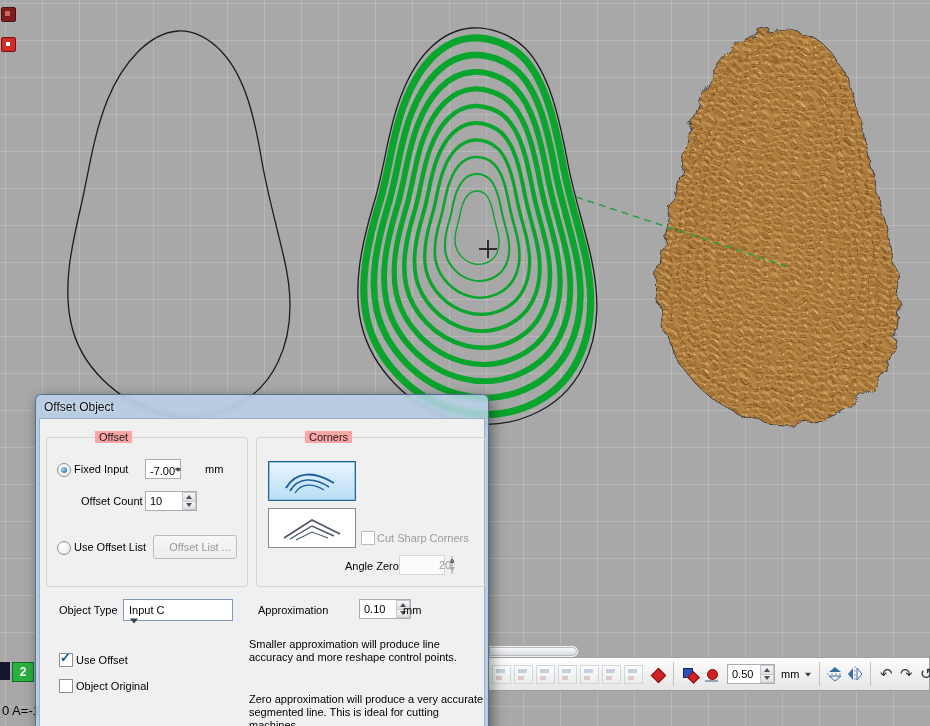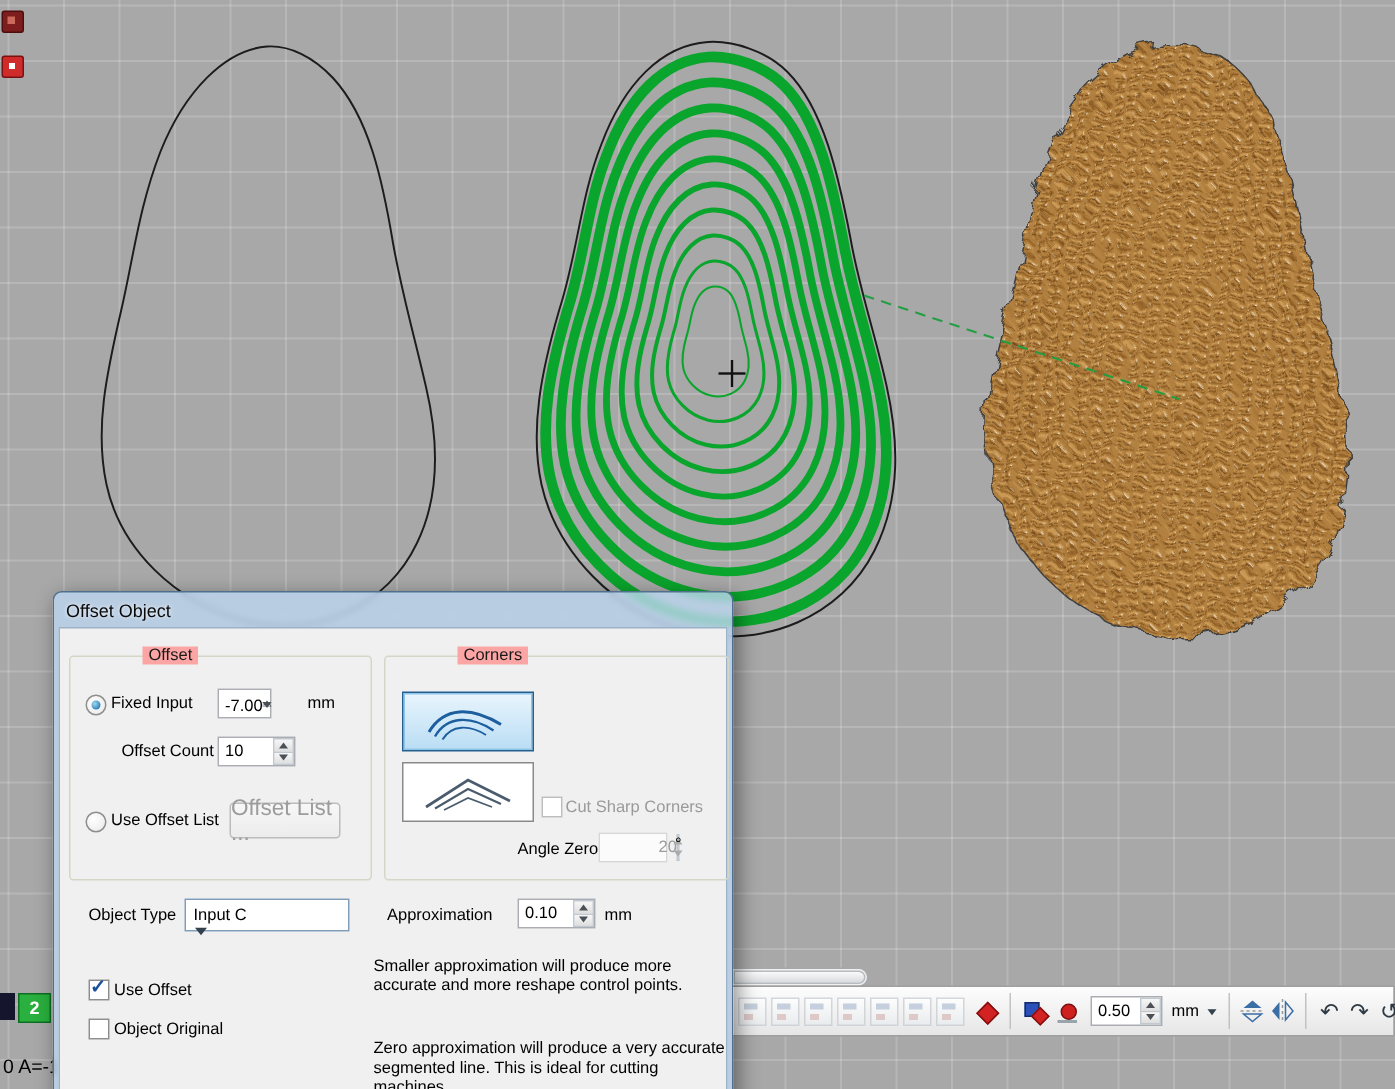--- a/index.html
+++ b/index.html
@@ -45,22 +45,22 @@
   .spin i + i{border-top:none;}
   .spin i::after{content:"";position:absolute;left:50%;top:50%;transform:translate(-50%,-50%);
     border-left:3px solid transparent;border-right:3px solid transparent;}
   .spin .up::after{border-bottom:4px solid #4a5056;}
   .spin .dn::after{border-top:4px solid #4a5056;}
   .textbox.dis{background:#fbfbfb;border-color:#d7d7d7;}
   .textbox.dis .val{color:#9c9c9c;}
   .textbox.dis .spin .up::after{border-bottom-color:#ababab;}
   .textbox.dis .spin .dn::after{border-top-color:#ababab;}
 
-  .pbtn{position:absolute;font-size:15px;display:flex;align-items:center;justify-content:center;
-    border:1px solid #bcbcbc;border-radius:3px;background:linear-gradient(#f7f7f7,#ececec);}
+  .pbtn{position:absolute;font-size:11px;display:flex;align-items:center;justify-content:center;
+    border:1px solid #bcbcbc;border-radius:3px;background:linear-gradient(#f7f7f7,#ececec);padding-left:10px;}
   .pbtn.dis{color:#9c9c9c;}
 
   .cornerbtn{position:absolute;width:88px;height:40px;background:#fff;border:1px solid #8a8a8a;
     display:flex;align-items:center;justify-content:center;box-sizing:border-box;}
   .cornerbtn.sel{border:1px solid #26608f;background:linear-gradient(#e9f5fd,#b9ddf4);
     box-shadow:inset 0 0 0 1px #8fc3e8;}
 
   .combo{position:absolute;height:22px;background:#fff;border:1px solid #7f9db9;display:flex;align-items:stretch;box-sizing:border-box;flex-direction:column;}
   .combo .cval{flex:1;font-size:11px;padding:4px 0 0 5px;color:#000;}
   .carrow{width:17px;background:linear-gradient(#f2f6fa,#d7e2ec);border-left:1px solid #b5c4d2;position:relative;}
@@ -289,30 +289,30 @@
       </div>
       <span class="lbl" style="left:193px;top:119px;">°</span>
     </div>
 
     <span class="lbl" style="left:19px;top:185px;">Object Type</span>
     <div class="combo" style="left:83px;top:180px;width:110px;">
       <span class="cval">Input C</span>
       <span class="carrow"></span>
     </div>
     <span class="lbl" style="left:218px;top:185px;">Approximation</span>
-    <div class="textbox" style="left:305px;top:180px;width:52px;">
+    <div class="textbox" style="left:319px;top:180px;width:52px;">
       <span class="val">0.10</span>
       <span class="spin">
           <i class="up"></i>
           <i class="dn"></i>
         </span>
     </div>
     <span class="lbl" style="left:363px;top:185px;">mm</span>
 
     <span class="cb checked" style="left:19px;top:234px;"></span>
     <span class="lbl" style="left:36px;top:235px;">Use Offset</span>
     <span class="cb" style="left:19px;top:260px;"></span>
     <span class="lbl" style="left:36px;top:261px;">Object Original</span>
 
-    <div class="note" style="left:209px;top:219px;width:232px;">Smaller approximation will produce more accurate and more reshape control points.</div>
+    <div class="note" style="left:209px;top:219px;width:232px;">Smaller approximation will produce line accuracy and more reshape control points.</div>
     <div class="note" style="left:209px;top:274px;width:238px;">Zero approximation will produce a very accurate segmented line. This is ideal for cutting machines.</div>
   </div>
 </div>
 
 </body></html>

